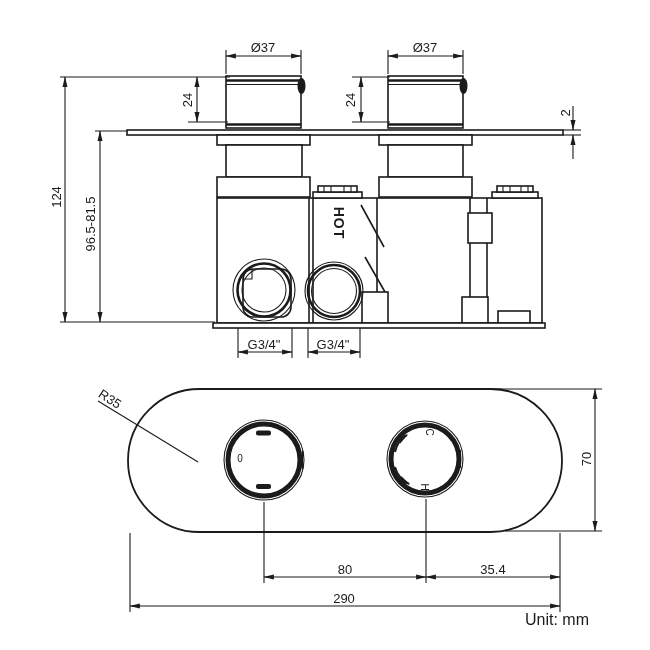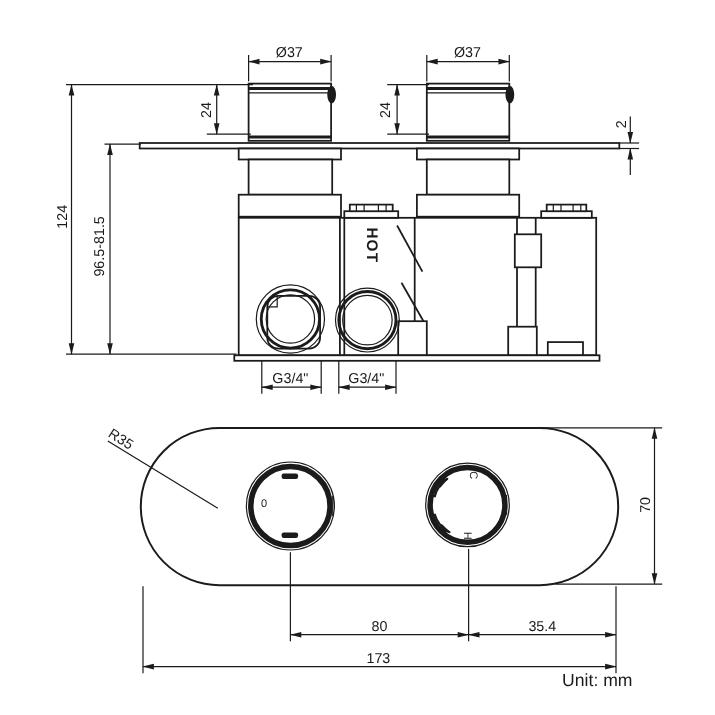--- a/index.html
+++ b/index.html
@@ -214,17 +214,17 @@
   <div class="lbl rot-r35" style="left:110px;top:399px;">R35</div>
 
   <div class="lbl rot-ccw" style="left:586px;top:459px;">70</div>
 
   <div class="lbl tiny" style="left:240px;top:459px;">0</div>
   <div class="lbl rot-cw tiny" style="left:429px;top:432px;">C</div>
   <div class="lbl rot-cw tiny" style="left:424px;top:487px;">H</div>
 
   <div class="lbl" style="left:345px;top:569px;">80</div>
   <div class="lbl" style="left:493px;top:569px;">35.4</div>
-  <div class="lbl" style="left:344px;top:598px;">173</div>
-
-  <div class="lbl unit" style="left:543px;top:620px;">Unit: mm</div>
+  <div class="lbl" style="left:344px;top:598px;">290</div>
+
+  <div class="lbl unit" style="left:557px;top:620px;">Unit: mm</div>
 
 </div>
 
 </body></html>

